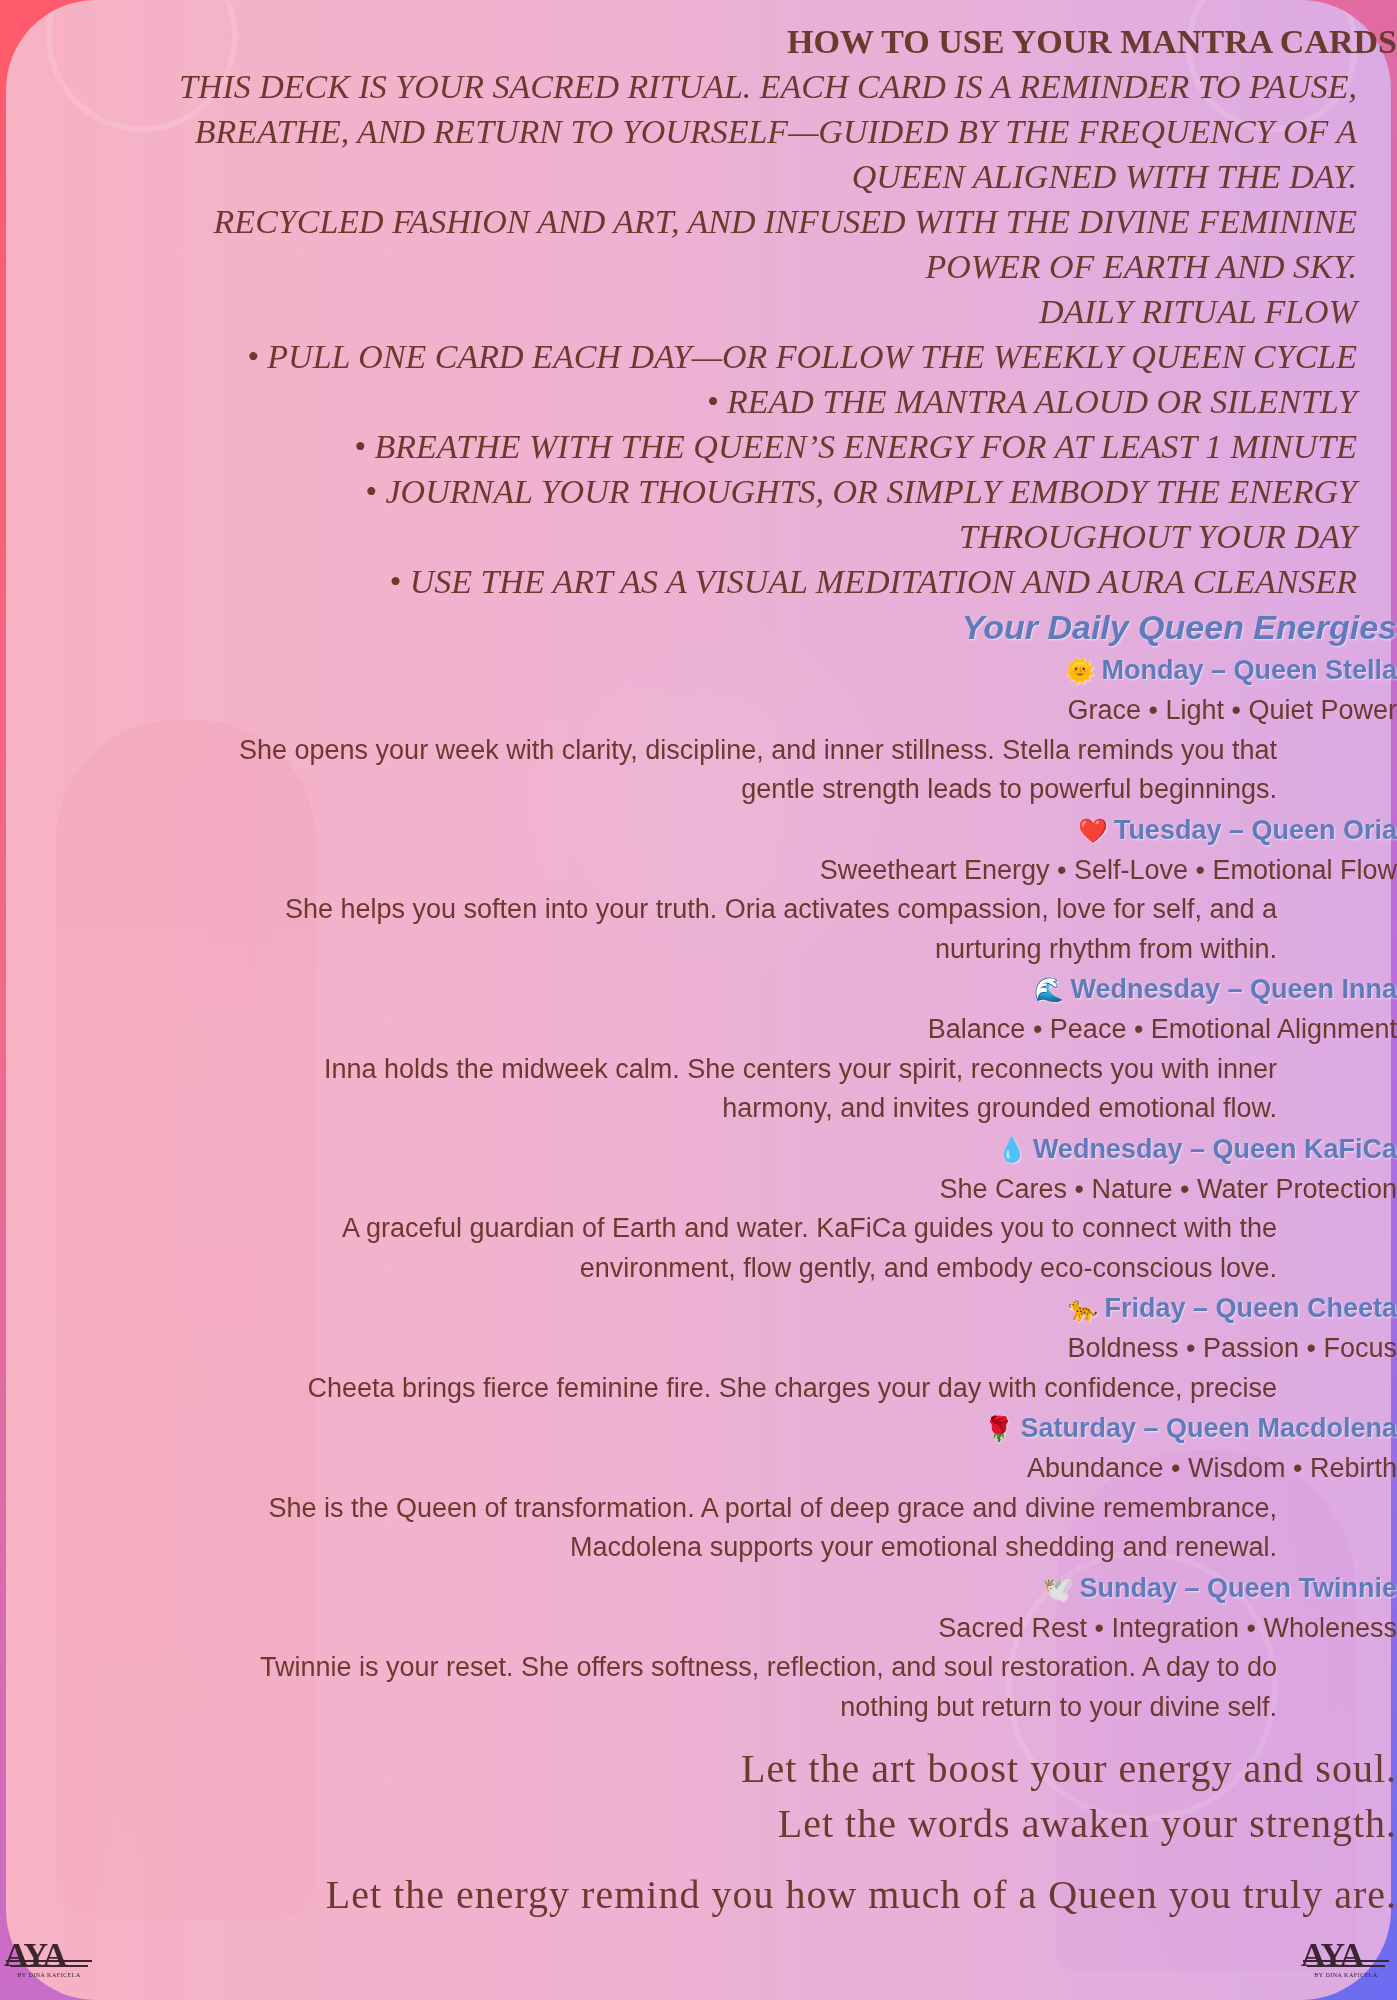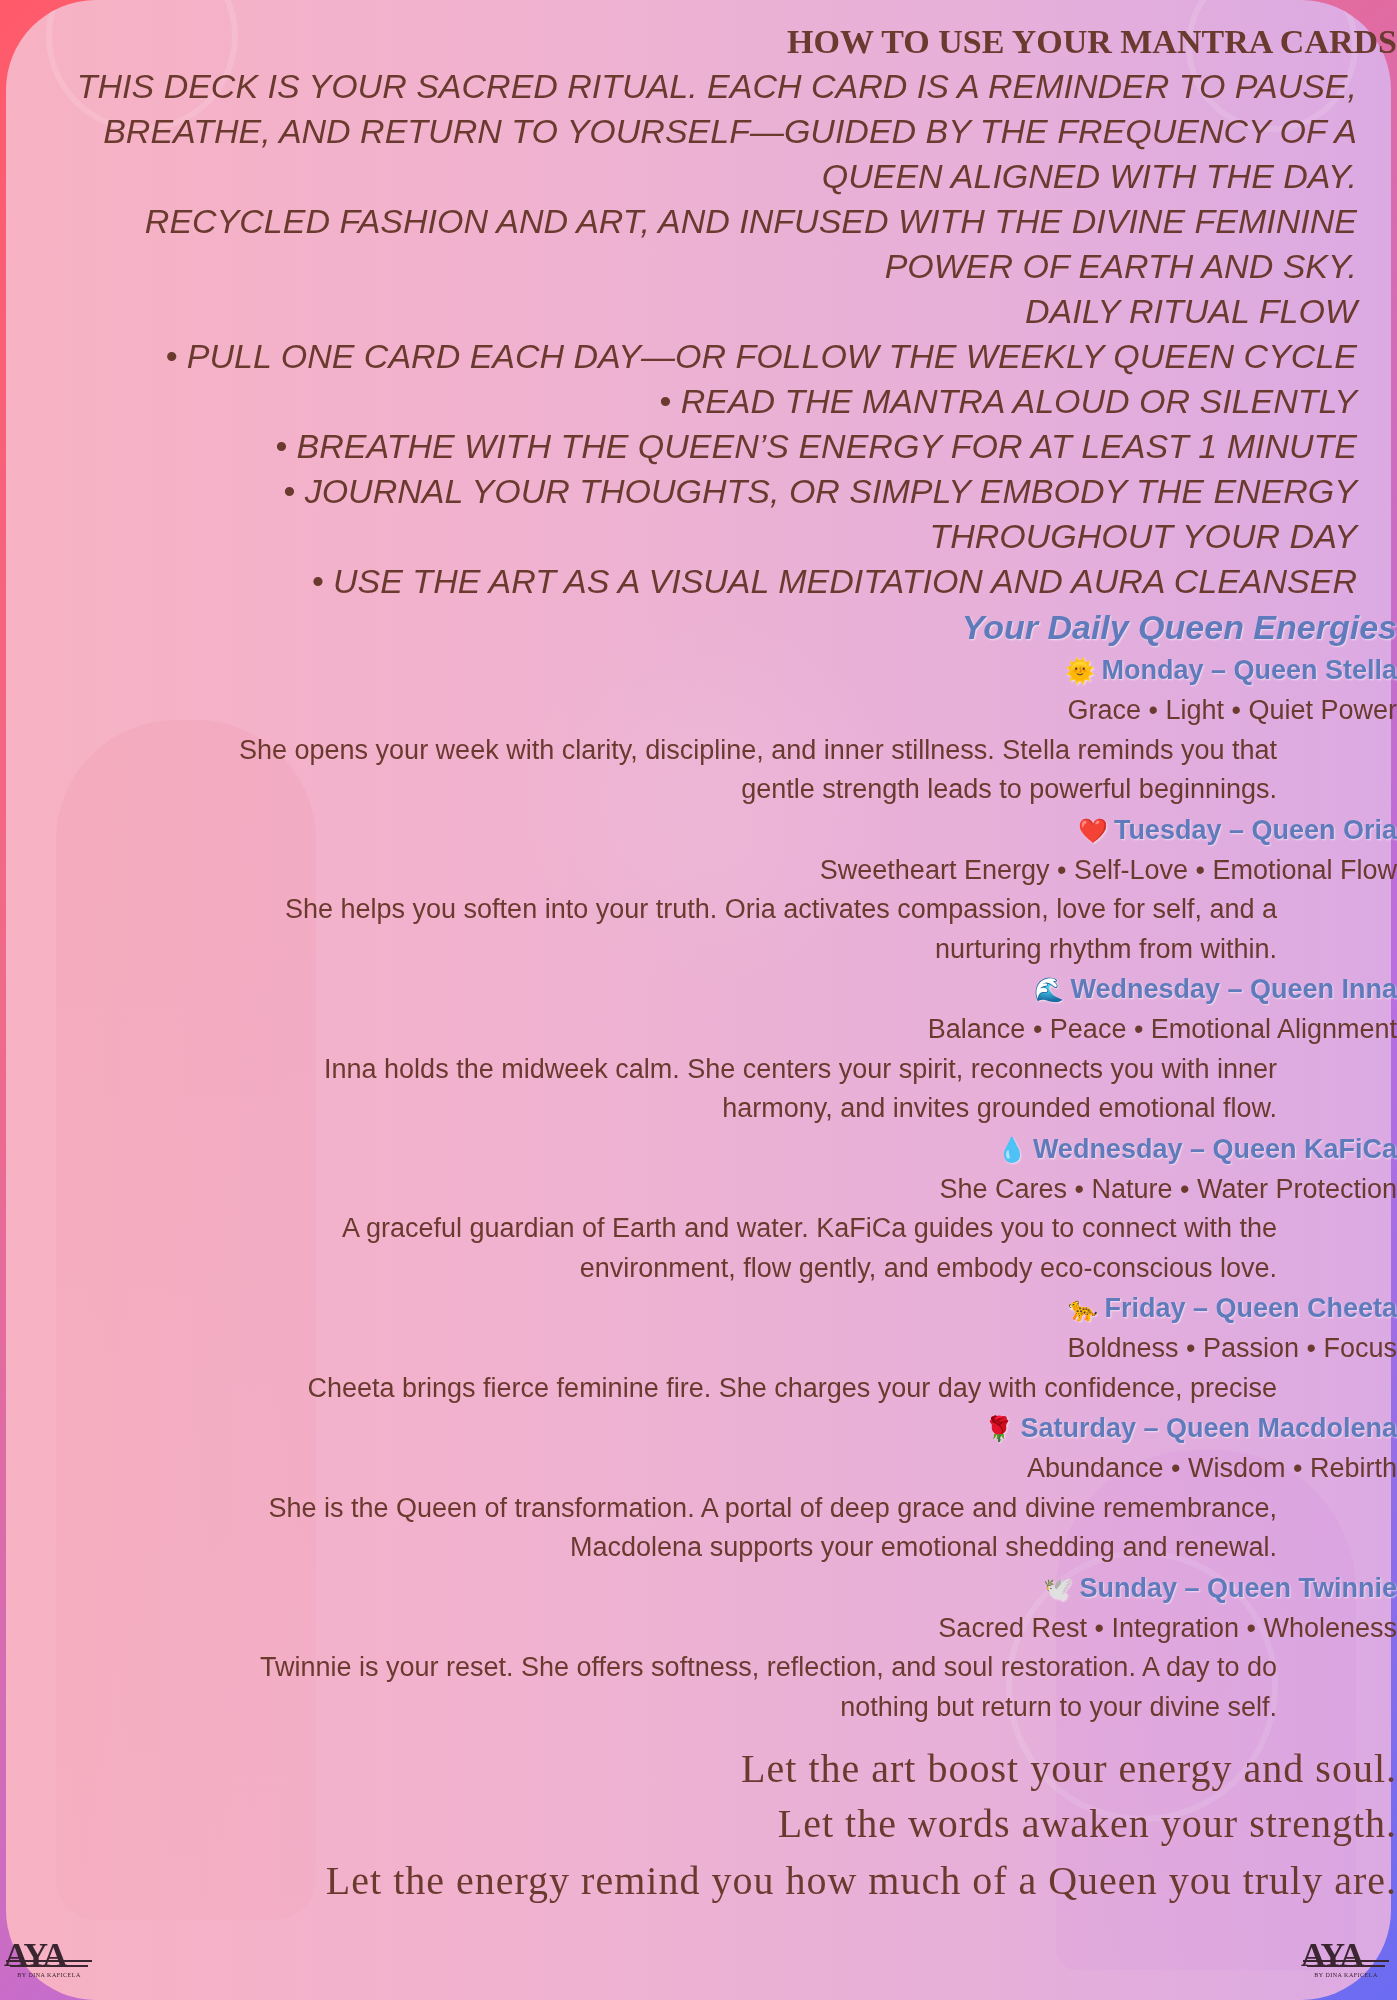--- a/index.html
+++ b/index.html
@@ -15,21 +15,21 @@
   }
   .deco { position: absolute; pointer-events: none; opacity: 0.35; }
   .ring { border: 6px solid rgba(255,255,255,0.35); border-radius: 50%; }
   .content { position: absolute; left: 0; top: 0; width: 1397px; text-align: right; }
   .serif-title {
     font-family: "Liberation Serif", "DejaVu Serif", serif;
     color: #6b3a2f; font-weight: bold; font-size: 34px; line-height: 44px;
     margin-top: 20px;
   }
   .serif-italic {
-    font-family: Liberation Sans, sans-serif;
+    font-family: Liberation Serif, serif;
     color: #6b3a2f; font-style: italic; font-size: 34px; line-height: 45px;
     padding: 0 40px;
   }
   .queen-head {
     font-family: "Liberation Sans", "DejaVu Sans", sans-serif;
     color: #5f7bbb; font-style: italic; font-weight: bold; font-size: 34px; line-height: 46px;
     text-shadow: 1px 1px 2px rgba(255,255,255,0.6);
   }
   .day-title {
     font-family: "Liberation Sans", "DejaVu Sans", sans-serif;
@@ -151,21 +151,21 @@
       </div>
       <div class="sans-line">Sacred Rest • Integration • Wholeness</div>
       <div class="sans-line desc">Twinnie is your reset. She offers softness, reflection, and soul restoration. A day to do</div>
       <div class="sans-line desc">nothing but return to your divine self.</div>
     </div>
   </div>
 
   <div>
     <div class="closing">Let the art boost your energy and soul.</div>
     <div class="closing" style="margin-top:0">Let the words awaken your strength.</div>
-    <div class="closing" style="margin-top:2px">Let the energy remind you how much of a Queen you truly are.</div>
+    <div class="closing" style="margin-top:16px">Let the energy remind you how much of a Queen you truly are.</div>
   </div>
 </div>
 
 <div class="logo" style="left:4px;">
   <span class="bar"></span>
   <span class="bar2"></span>
   <span class="mark">AYA</span>
   <span class="sub">BY DINA KAFICELA</span>
 </div>
 <div class="logo" style="right:6px;">

